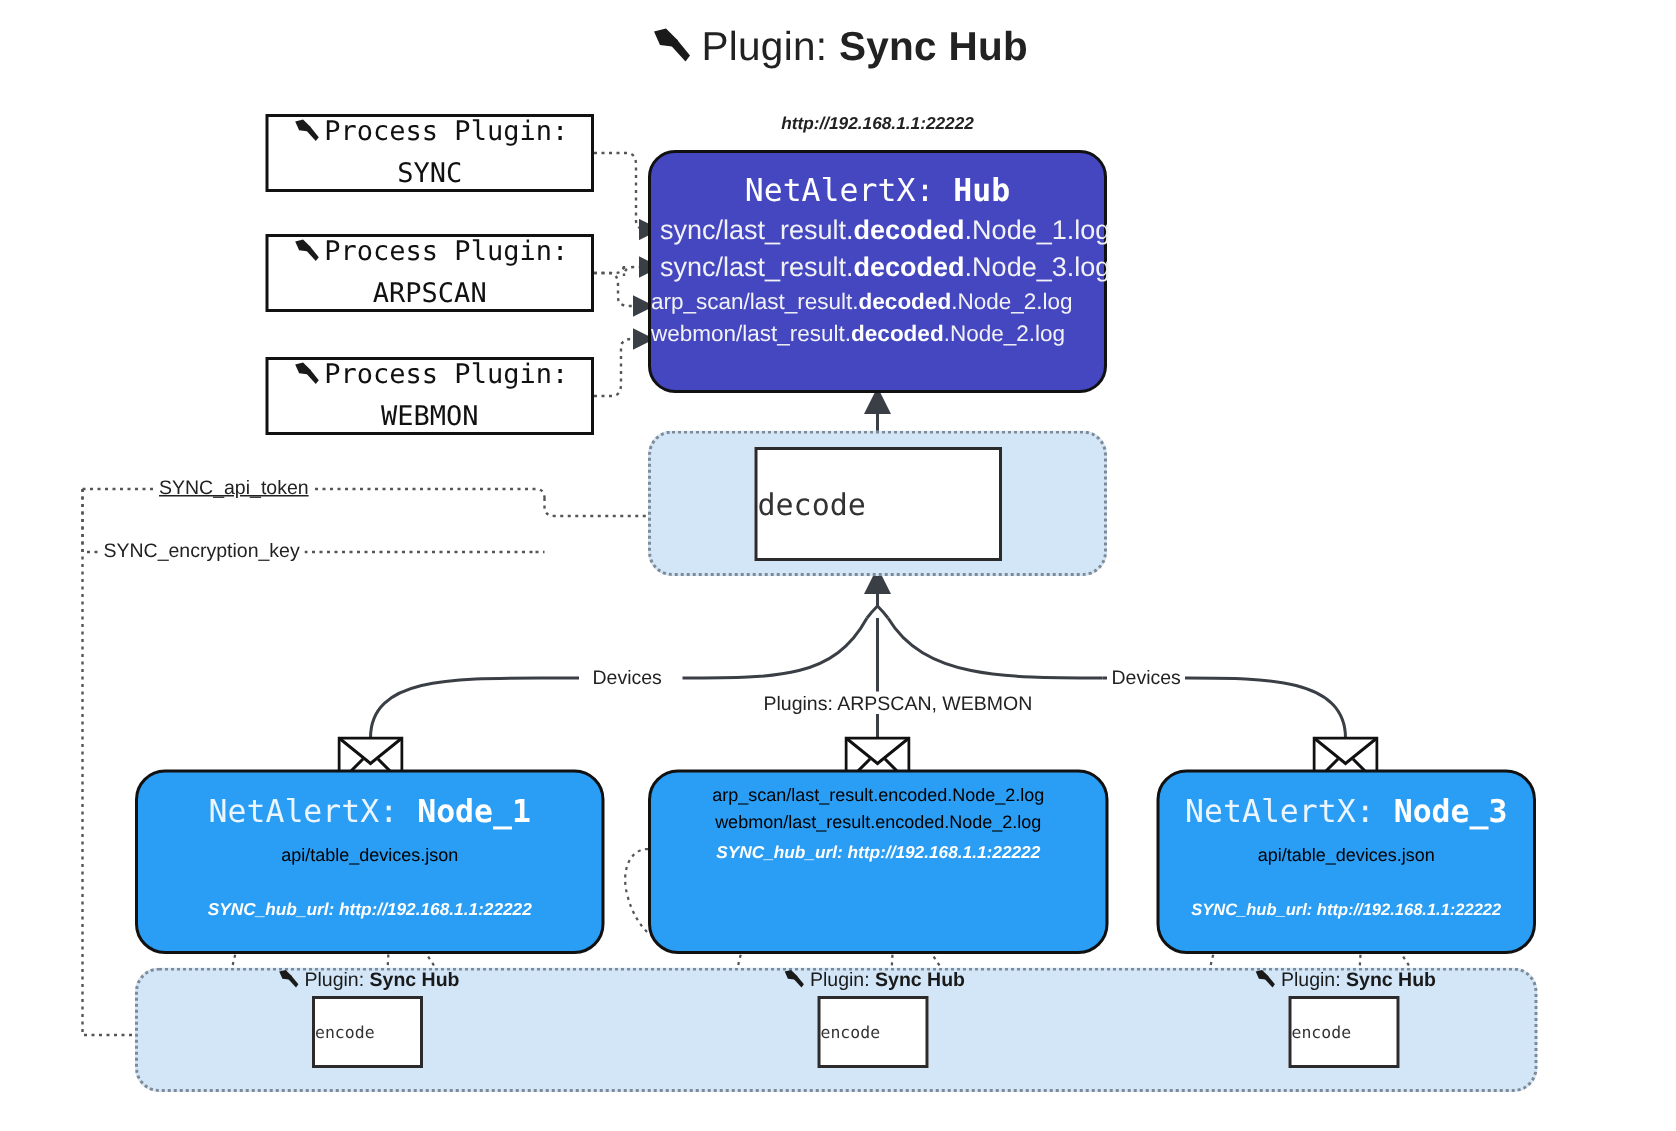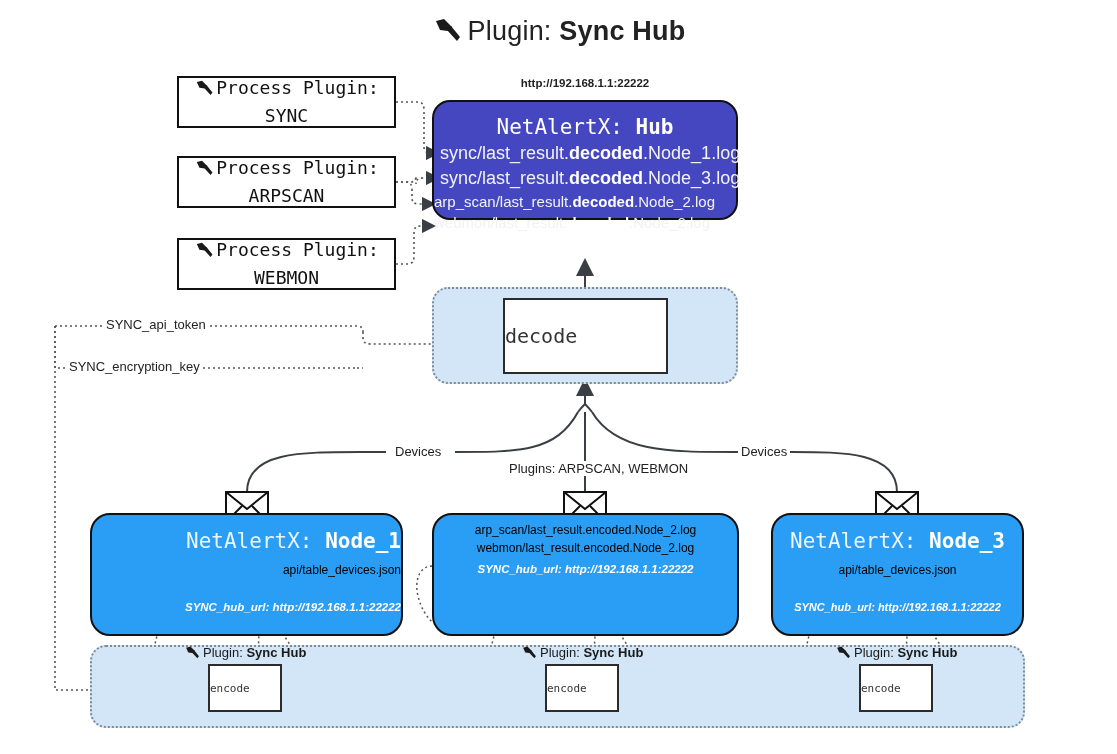--- a/index.html
+++ b/index.html
@@ -179,23 +179,23 @@
             <g fill="#1a1a1a">
           <path d="M4 3 L12 1 L20 9 L16 13 L8 12 Z"></path>
               <path d="M15 12 L19 8 L28 19 L25 23 Z"></path>
         </g>
           </svg>
       </span><span>Process Plugin:</span>
     </div>
     <div>WEBMON</div>
   </div>
 
-  <div id="huburl" style="left:420px;top:77px;">http://192.168.1.1:22222</div>
-
-  <div class="node" id="hub" style="left:432px;top:100px;width:306px;height:120px;">
+  <div id="huburl" style="left:420px;top:77px;font-style:italic;">http://192.168.1.1:22222</div>
+
+  <div class="node" id="hub" style="left:432px;top:100px;width:306px;height:162px;">
     <div class="hubtitle">
       <span>NetAlertX:</span>
       <b>Hub</b>
     </div>
     <div class="logline">
       <span>sync/last_result.</span><b>decoded</b><span>.Node_1.log</span>
     </div>
     <div class="logline">
       <span>sync/last_result.</span><b>decoded</b><span>.Node_3.log</span>
     </div>
@@ -205,21 +205,21 @@
     <div class="logline" style="margin-left:0px;font-size:15px;">
       <span>webmon/last_result.</span><b>decoded</b><span>.Node_2.log</span>
     </div>
   </div>
 
   <div class="node zone" style="left:432px;top:287px;width:306px;height:97px;"></div>
   <div class="node whitebox" id="decodebox" style="left:503px;top:298px;width:165px;height:76px;">
     <span>decode</span>
   </div>
 
-  <div class="elabel" style="left:103px;top:317px;">SYNC_api_token</div>
+  <div class="elabel" style="left:103px;top:317px;text-decoration:underline;">SYNC_api_token</div>
   <div class="elabel" style="left:66px;top:359px;">SYNC_encryption_key</div>
 
   <div class="elabel" style="left:392px;top:444px;">Devices</div>
   <div class="elabel" style="left:738px;top:444px;">Devices</div>
   <div class="elabel" style="left:506px;top:461px;">Plugins: ARPSCAN, WEBMON</div>
 
   <div class="envelope" style="left:225px;top:491px;">
     <svg width="44" height="32" viewBox="0 0 44 32">
       <rect x="1" y="1" width="42" height="30" fill="#fff" stroke="#111" stroke-width="2"></rect>
       <path d="M1,1 L22,18 L43,1" fill="none" stroke="#111" stroke-width="2"></path>
@@ -234,21 +234,21 @@
     </svg>
   </div>
   <div class="envelope" style="left:875px;top:491px;">
     <svg width="44" height="32" viewBox="0 0 44 32">
       <rect x="1" y="1" width="42" height="30" fill="#fff" stroke="#111" stroke-width="2"></rect>
       <path d="M1,1 L22,18 L43,1" fill="none" stroke="#111" stroke-width="2"></path>
       <path d="M1,31 L17,15 M43,31 L27,15" fill="none" stroke="#111" stroke-width="2"></path>
     </svg>
   </div>
 
-  <div class="node nodecard" style="left:90px;top:513px;width:313px;height:123px;text-align:right;">
+  <div class="node nodecard" style="left:90px;top:513px;width:313px;height:123px;">
     <div class="ntitle">
       <span>NetAlertX:</span>
       <b>Node_1</b>
     </div>
     <div class="nline">api/table_devices.json</div>
     <div class="nurl" style="margin-top:24px;">SYNC_hub_url: http://192.168.1.1:22222</div>
   </div>
 
   <div class="node nodecard" style="left:432px;top:513px;width:307px;height:123px;">
     <div class="nline" style="margin-top:8px;">arp_scan/last_result.encoded.Node_2.log</div>

